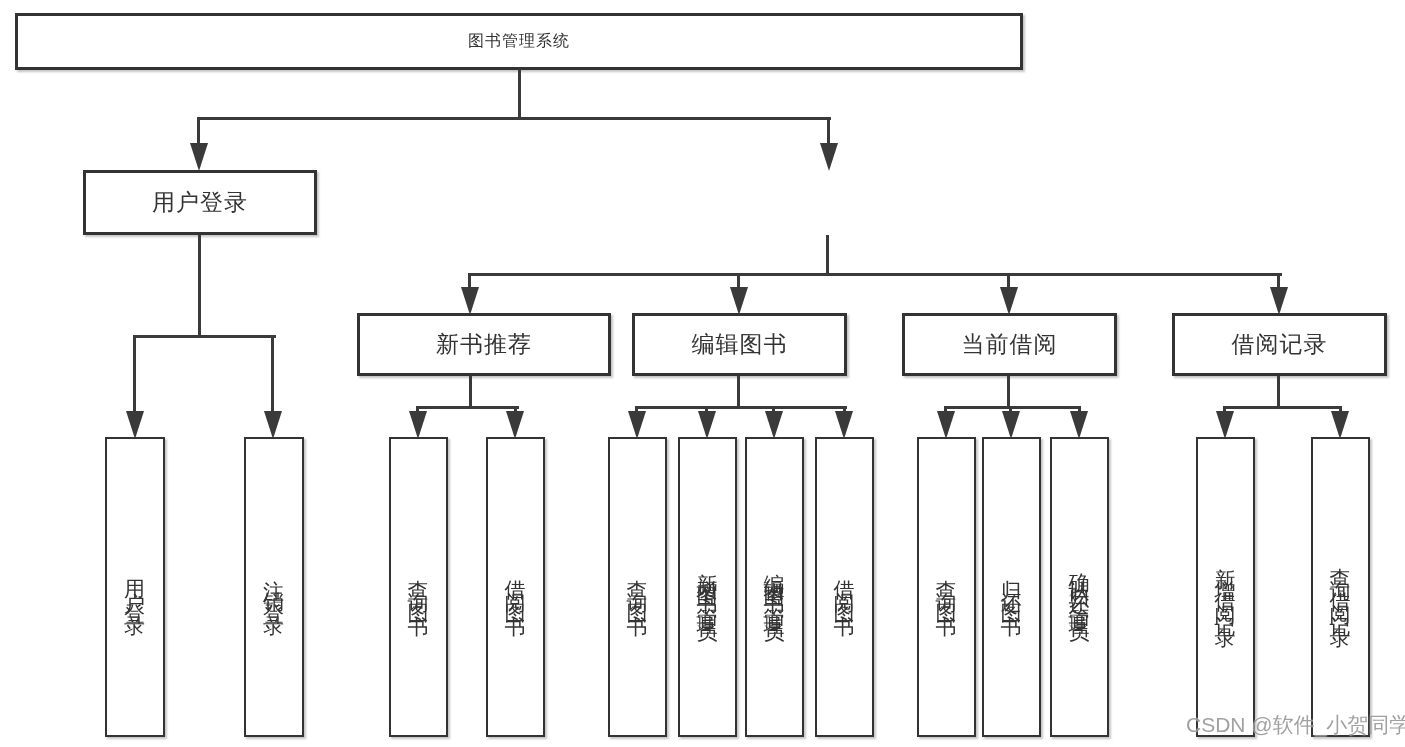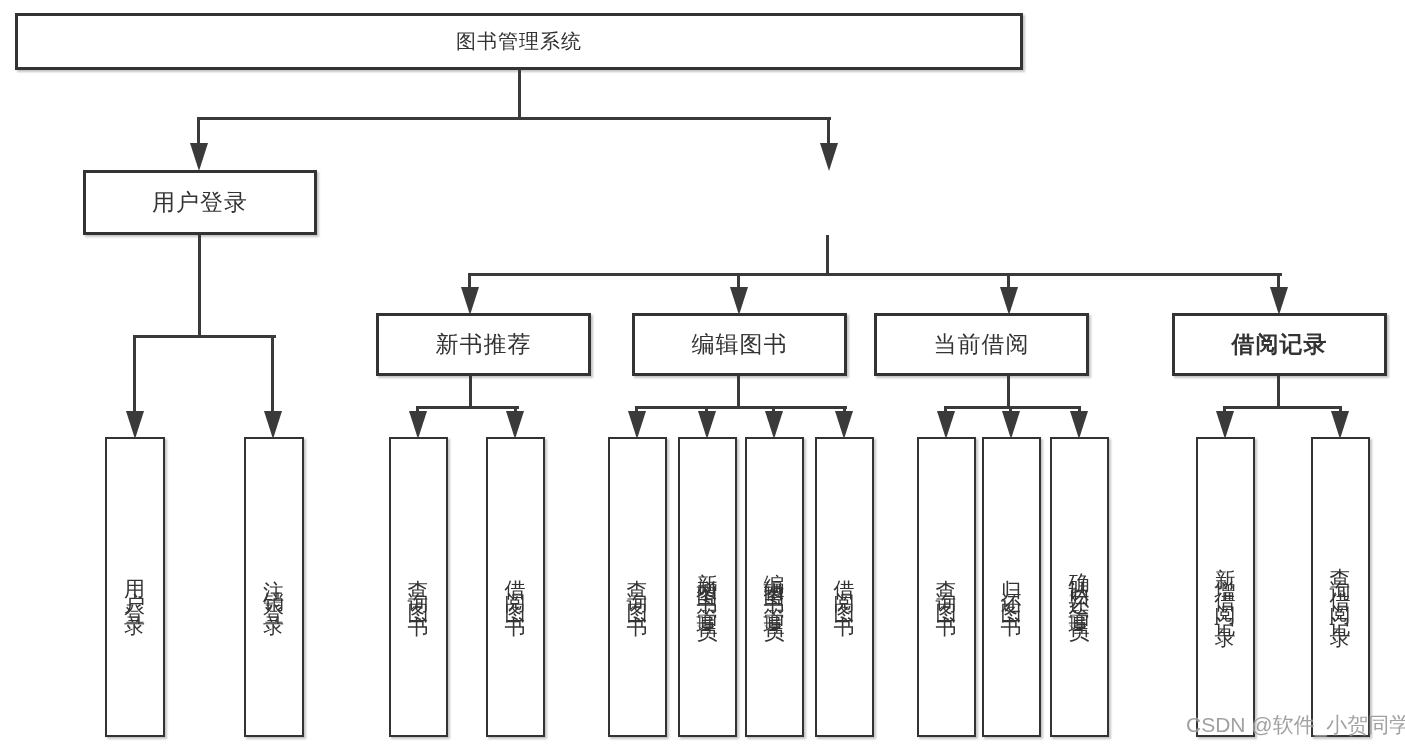--- a/index.html
+++ b/index.html
@@ -20,21 +20,21 @@
     display: flex;
     align-items: center;
     justify-content: center;
     box-shadow: 2px 2px 2px rgba(90,90,90,0.35);
   }
   .box.lvl span {
     font-size: 23px;
     letter-spacing: 1px;
     white-space: nowrap;
   }
-  .box.root span { font-size: 20px; }
+  .box.root span { font-size: 16px; }
   .box.leaf { border-width: 2px; }
   .box.leaf span {
     writing-mode: vertical-rl;
     text-orientation: mixed;
     font-size: 21px;
     line-height: 1;
     letter-spacing: 12px;
   }
   .box.leaf.tight span { letter-spacing: 7px; }
   .vl { position: absolute; width: 3px;  background: #3a3a3a; }
@@ -88,30 +88,30 @@
   <div class="hl" style="left:468px;  top:273px; width:814px;"></div>
   <div class="vl" style="left:468px;  top:273px; height:20px;"></div>
   <div class="arr" style="left:461px; top:287px;"></div>
   <div class="vl" style="left:737px;  top:273px; height:20px;"></div>
   <div class="arr" style="left:730px; top:287px;"></div>
   <div class="vl" style="left:1007px; top:273px; height:20px;"></div>
   <div class="arr" style="left:1000px; top:287px;"></div>
   <div class="vl" style="left:1277px; top:273px; height:20px;"></div>
   <div class="arr" style="left:1270px; top:287px;"></div>
 
-  <div class="box lvl" style="left:376px;  top:313px; width:215px; height:63px;">
+  <div class="box lvl" style="left:357px;  top:313px; width:254px; height:63px;">
     <span>新书推荐</span>
   </div>
   <div class="box lvl" style="left:632px;  top:313px; width:215px; height:63px;">
     <span>编辑图书</span>
   </div>
-  <div class="box lvl" style="left:874px;  top:313px; width:215px; height:63px;">
+  <div class="box lvl" style="left:902px;  top:313px; width:215px; height:63px;">
     <span>当前借阅</span>
   </div>
-  <div class="box lvl" style="left:1172px; top:313px; width:215px; height:63px;font-weight:bold;">
+  <div class="box lvl" style="left:1172px; top:313px; width:215px; height:63px;">
     <span>借阅记录</span>
   </div>
 
   <div class="vl" style="left:469px;  top:376px; height:33px;"></div>
   <div class="hl" style="left:416px;  top:406px; width:103px;"></div>
   <div class="vl" style="left:416px;  top:406px; height:12px;"></div>
   <div class="arr" style="left:409px; top:411px;"></div>
   <div class="vl" style="left:514px;  top:406px; height:12px;"></div>
   <div class="arr" style="left:506px; top:411px;"></div>
 

